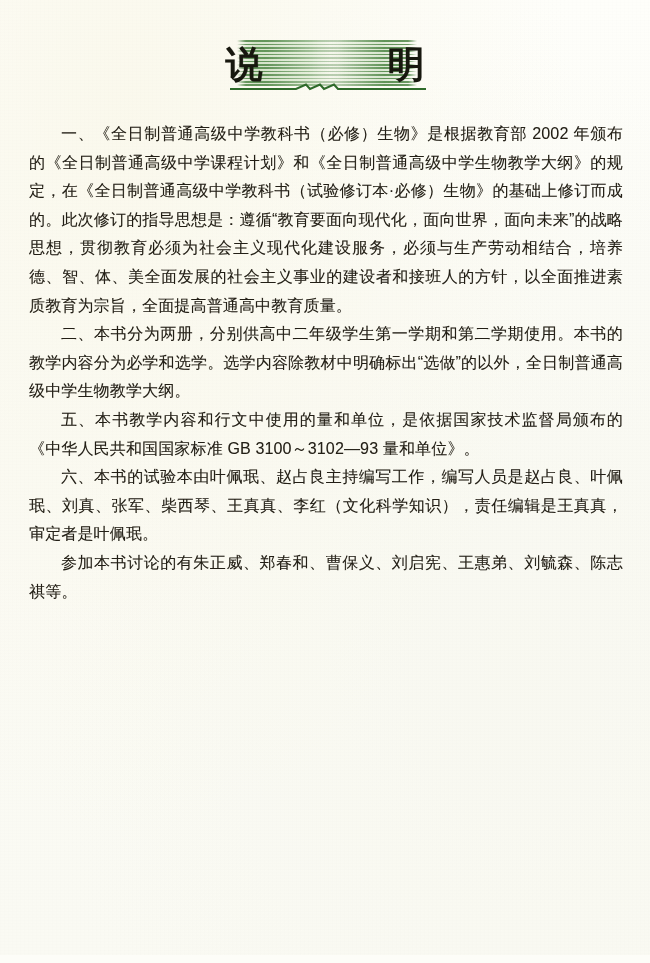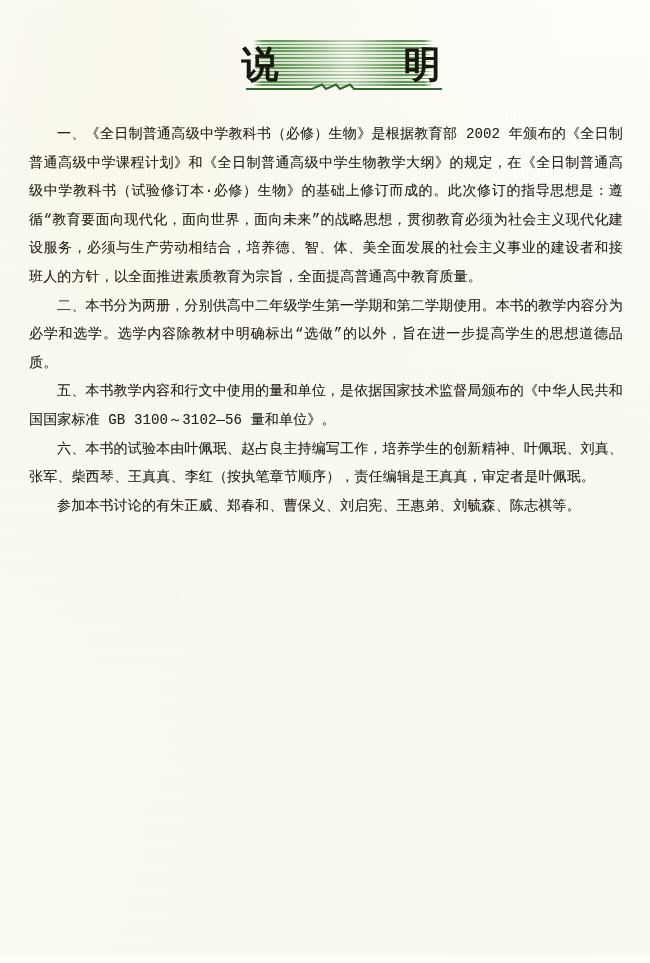--- a/index.html
+++ b/index.html
@@ -31,21 +31,21 @@
     pointer-events: none;
     opacity: .35;
     background-image:
       repeating-linear-gradient(0deg, rgba(0,0,0,0.012) 0px, rgba(0,0,0,0.012) 1px, rgba(0,0,0,0) 1px, rgba(0,0,0,0) 3px),
       repeating-linear-gradient(90deg, rgba(0,0,0,0.010) 0px, rgba(0,0,0,0.010) 1px, rgba(0,0,0,0) 1px, rgba(0,0,0,0) 4px);
   }
 
   
   .heading-block {
     position: absolute;
-    left: 16px;
+    left: 0;
     top: 22px;
     width: 590px;
     height: 78px;
   }
   .banner-stripes {
     position: absolute;
     left: 237px;
     top: 18px;
     width: 180px;
     height: 46px;
@@ -118,27 +118,27 @@
   
   .body-text {
     position: absolute;
     left: 29px;
     top: 120px;
     width: 594px;
   }
   .para {
     margin: 0 0 0 0;
     text-indent: 2em;
-    font-size: 14px;
+    font-size: 16px;
     line-height: 28.6px;
     color: #231f16;
     text-align: justify;
     text-justify: inter-ideograph;
     letter-spacing: 0.15px;
-    font-family: Liberation Mono, monospace;
+    font-family: Liberation Sans, sans-serif;
     text-shadow: 0.25px 0.2px 0.3px rgba(40,35,25,0.30);
   }
   #clip-bottom {
     position: absolute;
     left: 0;
     top: 955px;
     width: 650px;
     height: 14px;
     background: #fdfdf8;
   }
@@ -152,21 +152,21 @@
   <div class="banner-stripes"></div>
   <div class="banner-tint"></div>
   <svg class="banner-rule" viewBox="0 0 200 14" preserveAspectRatio="none">
     <path d="M2,7 L68,7 L78,2.5 L82,7 L92,2.5 L96,7 L106,2.5 L110,7 L198,7" fill="none" stroke="#2f6b2b" stroke-width="2.1" stroke-linejoin="miter"></path>
   </svg>
   <div class="heading-title">说　明</div>
 </div>
 
 <div class="body-text">
   <p class="para">一、《全日制普通高级中学教科书（必修）生物》是根据教育部 2002 年颁布的《全日制普通高级中学课程计划》和《全日制普通高级中学生物教学大纲》的规定，在《全日制普通高级中学教科书（试验修订本·必修）生物》的基础上修订而成的。此次修订的指导思想是：遵循“教育要面向现代化，面向世界，面向未来”的战略思想，贯彻教育必须为社会主义现代化建设服务，必须与生产劳动相结合，培养德、智、体、美全面发展的社会主义事业的建设者和接班人的方针，以全面推进素质教育为宗旨，全面提高普通高中教育质量。</p>
-  <p class="para">二、本书分为两册，分别供高中二年级学生第一学期和第二学期使用。本书的教学内容分为必学和选学。选学内容除教材中明确标出“选做”的以外，旨在进一步提高学生的思想道德品质。</p>
-  <p class="para">五、本书教学内容和行文中使用的量和单位，是依据国家技术监督局颁布的《中华人民共和国国家标准 GB 3100～3102—56 量和单位》。</p>
-  <p class="para">六、本书的试验本由叶佩珉、赵占良主持编写工作，培养学生的创新精神、叶佩珉、刘真、张军、柴西琴、王真真、李红（按执笔章节顺序），责任编辑是王真真，审定者是叶佩珉。</p>
+  <p class="para">二、本书分为两册，分别供高中二年级学生第一学期和第二学期使用。本书的教学内容分为必学和选学。选学内容除教材中明确标出“选做”的以外，全日制普通高级中学生物教学大纲。</p>
+  <p class="para">五、本书教学内容和行文中使用的量和单位，是依据国家技术监督局颁布的《中华人民共和国国家标准 GB 3100～3102—93 量和单位》。</p>
+  <p class="para">六、本书的试验本由叶佩珉、赵占良主持编写工作，编写人员是赵占良、叶佩珉、刘真、张军、柴西琴、王真真、李红（文化科学知识），责任编辑是王真真，审定者是叶佩珉。</p>
   <p class="para">参加本书讨论的有朱正威、郑春和、曹保义、刘启宪、王惠弟、刘毓森、陈志祺等。</p>
 
 </div>
 
 <div id="grain"></div>
 <div id="clip-bottom"></div>
 
 </body></html>

